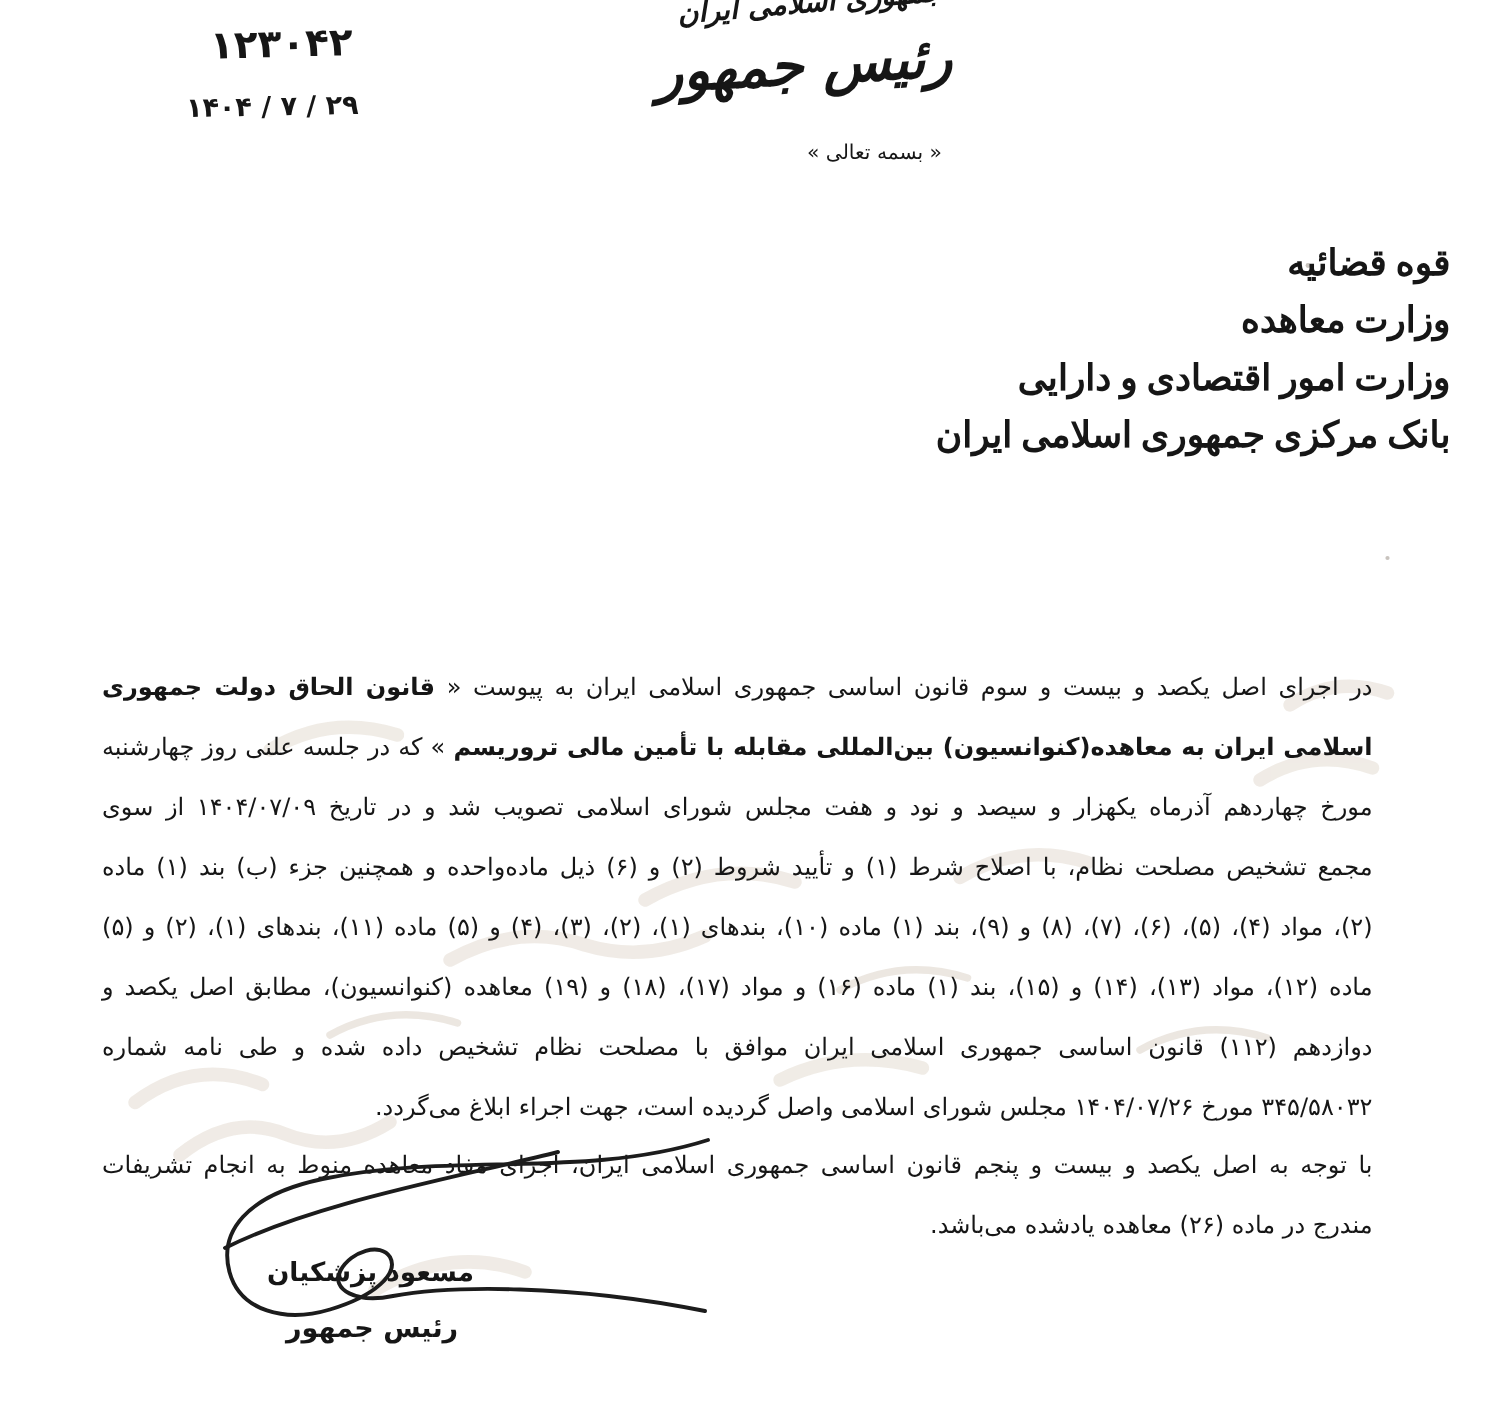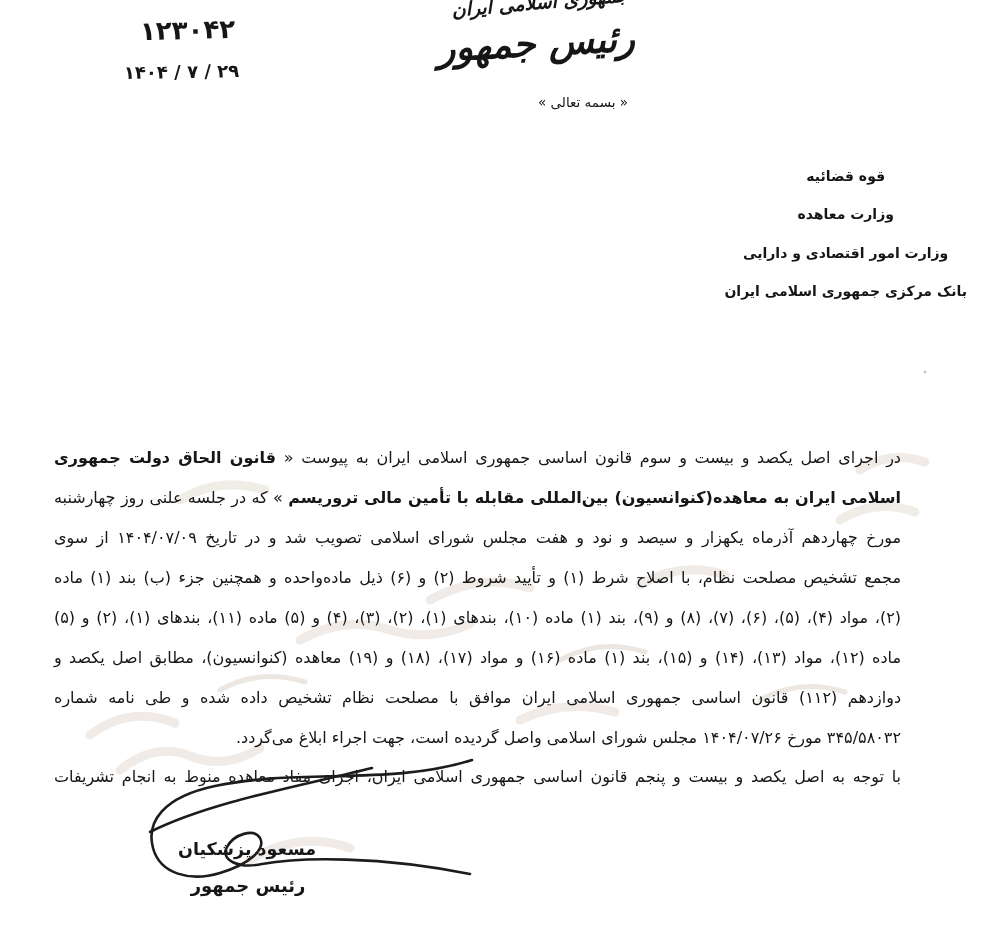--- a/index.html
+++ b/index.html
@@ -40,27 +40,27 @@
     transform:rotate(-3deg);white-space:nowrap;
   }
   .lh-bismillah{
     position:absolute;left:462px;top:94px;width:166px;
     font-size:13.5px;white-space:nowrap;
   }
 
   
   .recipients{
     position:absolute;right:27px;top:157px;
-    text-align:center;font-weight:bold;font-size:14px;
-    line-height:38.3px;white-space:nowrap;
+    text-align:right;font-weight:bold;font-size:24px;
+    line-height:38.3px;white-space:nowrap;font-family:Liberation Serif, serif;
   }
 
   
   .bodyblock{
-    position:absolute;right:93px;width:847px;
+    position:absolute;right:79px;width:847px;
     font-size:16px;line-height:40px;
   }
   #para1{top:438px;}
   #para2{top:757px;}
   .bline{
     text-align:justify;
     text-align-last:justify;
   }
   .bline.natural{text-align-last:right;}
   .bline .b{font-weight:bold;}
@@ -121,20 +121,21 @@
       <div class="bline"><span class="b">اسلامی ایران به معاهده(کنوانسیون) بین‌المللی مقابله با تأمین مالی تروریسم</span><span> » که در جلسه علنی روز چهارشنبه</span></div>
       <div class="bline"><span>مورخ چهاردهم آذرماه یکهزار و سیصد و نود و هفت مجلس شورای اسلامی تصویب شد و در تاریخ ۱۴۰۴/۰۷/۰۹ از سوی</span></div>
       <div class="bline"><span>مجمع تشخیص مصلحت نظام، با اصلاح شرط (۱) و تأیید شروط (۲) و (۶) ذیل ماده‌واحده و همچنین جزء (ب) بند (۱) ماده</span></div>
       <div class="bline"><span>(۲)، مواد (۴)، (۵)، (۶)، (۷)، (۸) و (۹)، بند (۱) ماده (۱۰)، بندهای (۱)، (۲)، (۳)، (۴) و (۵) ماده (۱۱)، بندهای (۱)، (۲) و (۵)</span></div>
       <div class="bline"><span>ماده (۱۲)، مواد (۱۳)، (۱۴) و (۱۵)، بند (۱) ماده (۱۶) و مواد (۱۷)، (۱۸) و (۱۹) معاهده (کنوانسیون)، مطابق اصل یکصد و</span></div>
       <div class="bline"><span>دوازدهم (۱۱۲) قانون اساسی جمهوری اسلامی ایران موافق با مصلحت نظام تشخیص داده شده و طی نامه شماره</span></div>
       <div class="bline natural"><span>۳۴۵/۵۸۰۳۲ مورخ ۱۴۰۴/۰۷/۲۶ مجلس شورای اسلامی واصل گردیده است، جهت اجراء ابلاغ می‌گردد.</span></div>
     </div>
   <div class="bodyblock" id="para2">
       <div class="bline"><span>با توجه به اصل یکصد و بیست و پنجم قانون اساسی جمهوری اسلامی ایران، اجرای مفاد معاهده منوط به انجام تشریفات</span></div>
+      <div class="bline natural"><span>مندرج در ماده (۲۶) معاهده یادشده می‌باشد.</span></div>
     </div>
 
   <div class="sig-name">مسعود پزشکیان</div>
   <div class="sig-title">رئیس جمهور</div>
 
   <svg class="layer" width="994" height="947" viewBox="0 0 994 947" aria-hidden="true">
     <g fill="none" stroke="#1c1c1c" stroke-width="2.6" stroke-linecap="round">
       <path d="M472,760 C390,786 300,768 215,786 C163,797 146,822 153,848 C160,874 190,882 220,873 C250,864 266,849 260,838 C254,828 234,834 227,847 C220,860 238,869 262,864 C300,857 380,856 470,874"></path>
       <path d="M150,832 C210,802 300,786 372,768"></path>
     </g>

